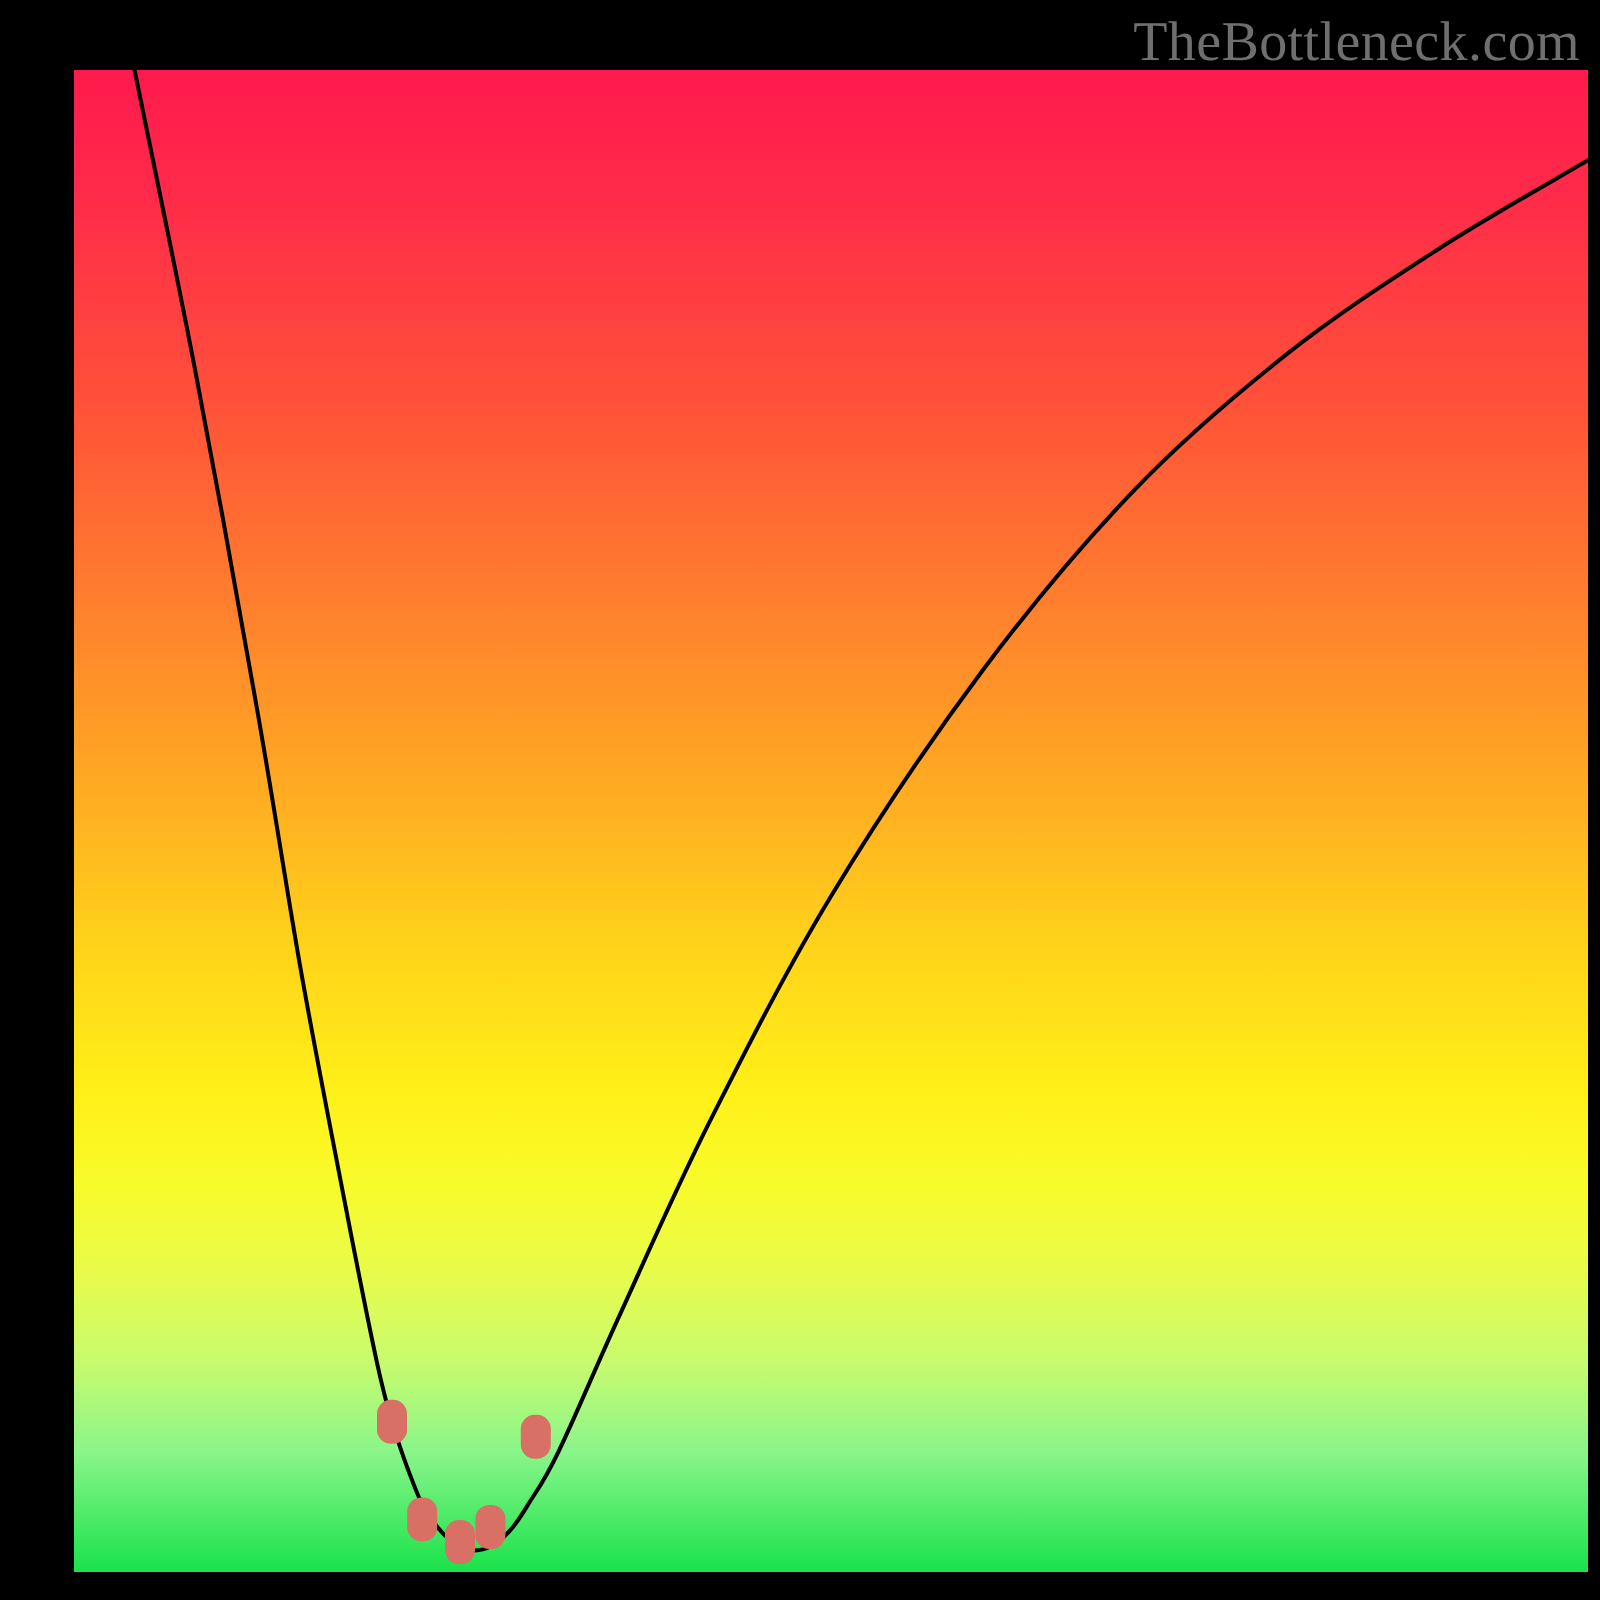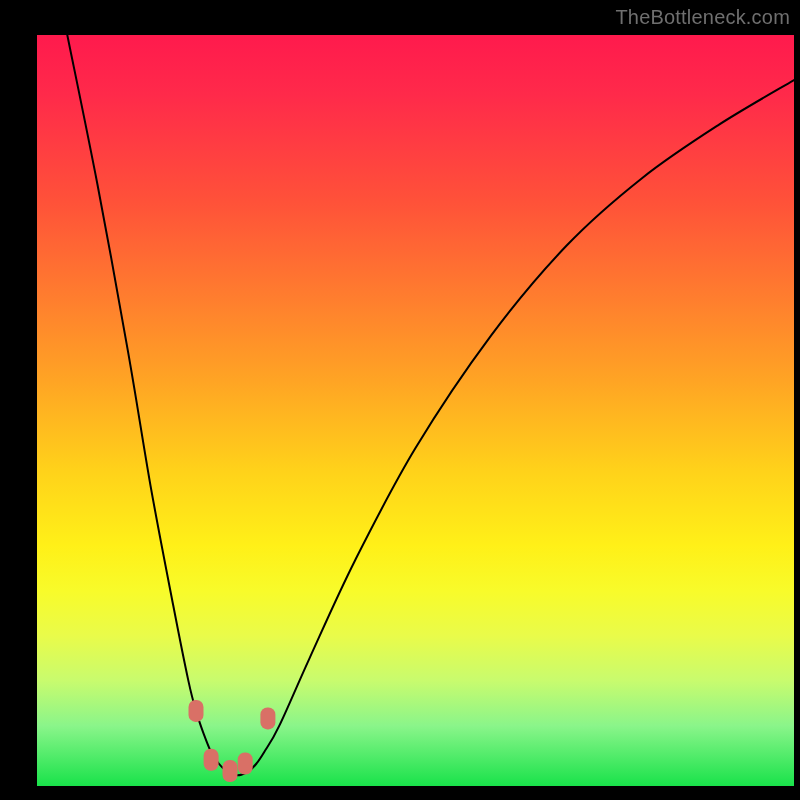--- a/index.html
+++ b/index.html
@@ -52,24 +52,25 @@
   }
   .bead {
     fill: #d97066;
     stroke: none;
   }
   .watermark {
     position: absolute;
     top: 6px;
     right: 10px;
     color: #6f6f6f;
-    font-size: 20px;
+    font-size: 28px;
     font-weight: 500;
     letter-spacing: 0.2px;
     user-select: none;
+    font-family: Liberation Serif, serif;
   }
 </style>
 </head>
 <body>
 
 <div class="watermark">TheBottleneck.com</div>
 
 <div class="plot-area">
   <div class="gradient-bg"></div>
 

